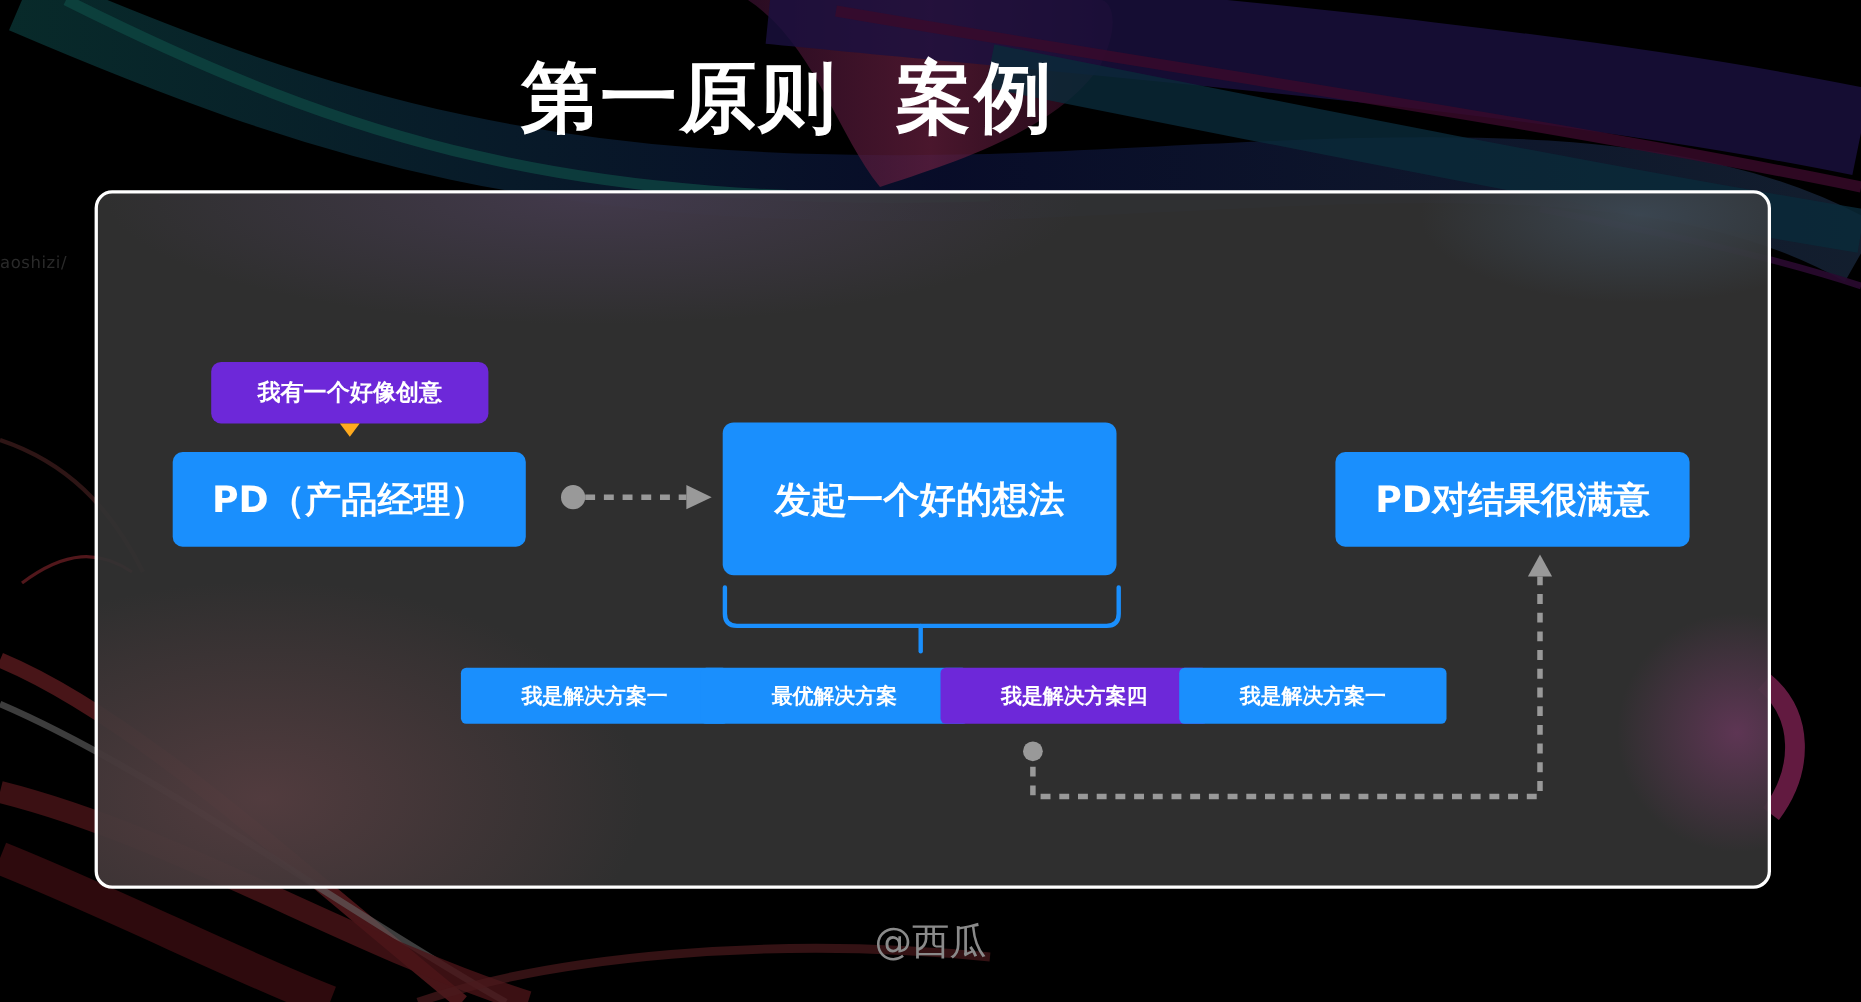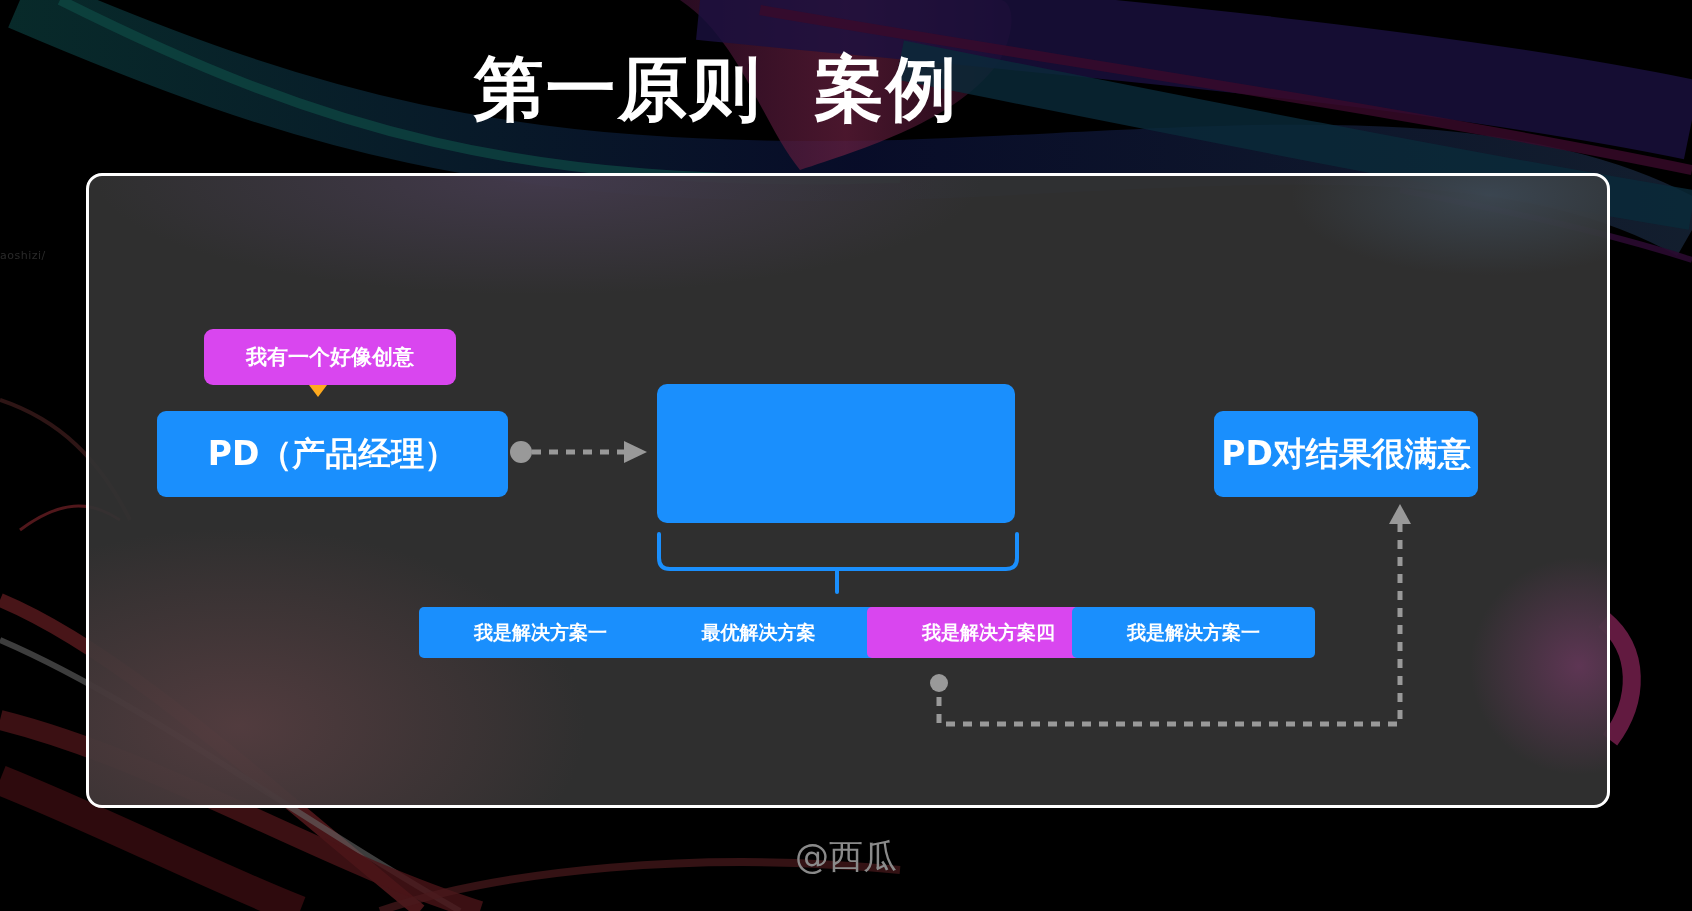--- a/index.html
+++ b/index.html
@@ -4,22 +4,22 @@
   <style>
     html, body { margin: 0; padding: 0; }
     body {
       width: 1692px; height: 911px; position: relative; overflow: hidden;
       background: #000;
       font-family: "DejaVu Sans", "Liberation Sans", sans-serif;
     }
     .bg-layer { position: absolute; inset: 0; pointer-events: none; }
 
     .watermark {
-      position: absolute; left: 0; top: 249px;
-      font-size: 11px; color: #2a2a2a; letter-spacing: 0.5px;
+      position: absolute; left: 0; top: 230px;
+      font-size: 15px; color: #2a2a2a; letter-spacing: 0.5px;
       font-family: "DejaVu Sans", sans-serif;
     }
 
     .title {
       position: absolute; left: 0; width: 1432px; top: 44px;
       text-align: center; color: #fff; font-weight: bold;
       font-size: 70px; letter-spacing: 2px; line-height: 90px;
       white-space: pre;
     }
 
@@ -30,34 +30,34 @@
       background: rgba(51,51,51,0.93); overflow: hidden;
     }
     .panel-glow { position: absolute; pointer-events: none; border-radius: 50%; }
 
     .box {
       position: absolute; color: #fff; font-weight: bold;
       display: flex; align-items: center; justify-content: center;
       text-align: center; border-radius: 9px; box-sizing: border-box;
     }
     .blue { background: #1a8ffd; }
-    .orange { background: #d946ef; margin-left: 12px; }
+    .orange { background: #6d28d9; }
 
     .bubble { left: 192px; top: 329px; width: 252px; height: 56px; font-size: 21px; }
     .bubble-tail {
       position: absolute; left: 309px; top: 385px; width: 0; height: 0;
       border-left: 9px solid transparent; border-right: 9px solid transparent;
       border-top: 12px solid #ffaa1e;
     }
-    .pd-box { left: 157px; top: 411px; width: 351px; height: 86px; font-size: 33px; }
+    .pd-box { left: 157px; top: 411px; width: 321px; height: 86px; font-size: 33px; }
     .center-box {
       left: 657px; top: 384px; width: 358px; height: 139px; font-size: 33px;
       flex-direction: column; line-height: 48px; border-radius: 10px;
     }
-    .result-box { left: 1214px; top: 411px; width: 264px; height: 86px; font-size: 33px; }
+    .result-box { left: 1214px; top: 411px; width: 322px; height: 86px; font-size: 33px; }
 
     .sol { top: 607px; width: 243px; height: 51px; font-size: 19px; border-radius: 5px; }
     .sol-1 { left: 419px; }
     .sol-2 { left: 637px; }
     .sol-3 { left: 855px; }
     .sol-4 { left: 1072px; }
 
     .connectors { position: absolute; left: 0; top: 0; width: 1692px; height: 911px; pointer-events: none; }
 
     .footer {
@@ -131,20 +131,21 @@
     <polygon points="1389,524 1400,504 1411,524" fill="#999999"></polygon>
   </g>
 </svg>
 
 <div class="box orange bubble">我有一个好像创意</div>
 <div class="bubble-tail"></div>
 
 <div class="box blue pd-box">PD（产品经理）</div>
 
 <div class="box blue center-box">
+  <div>发起一个好的想法</div>
 </div>
 
 <div class="box blue result-box">PD对结果很满意</div>
 
 <div class="box blue sol sol-1">我是解决方案一</div>
 <div class="box blue sol sol-2">最优解决方案</div>
 <div class="box orange sol sol-3">我是解决方案四</div>
 <div class="box blue sol sol-4">我是解决方案一</div>
 
 <div class="footer">@西瓜</div>

